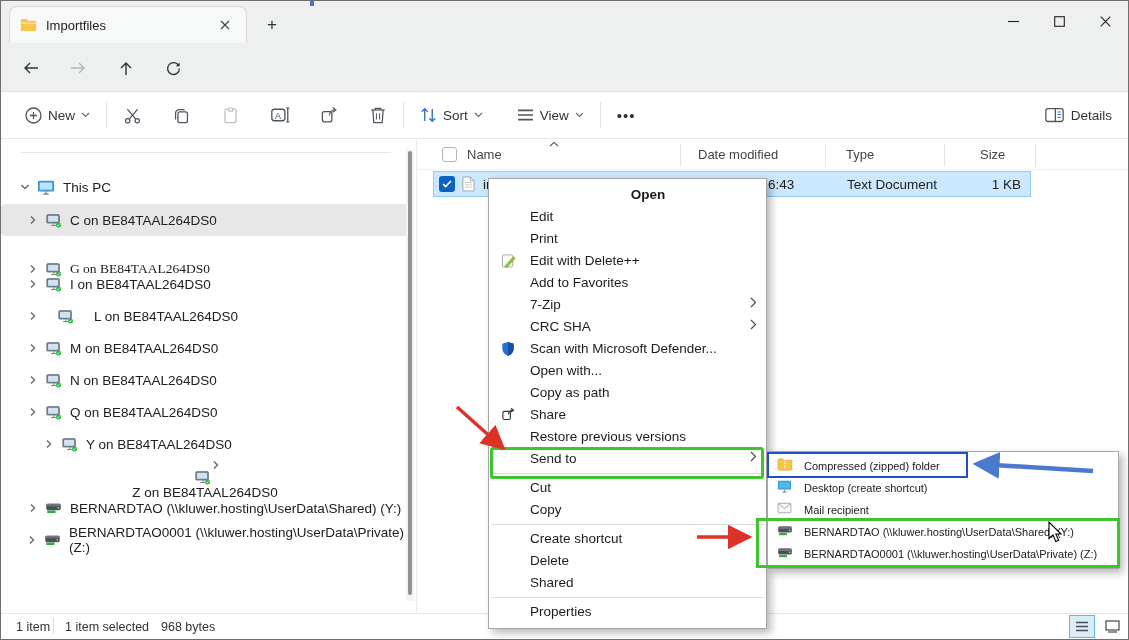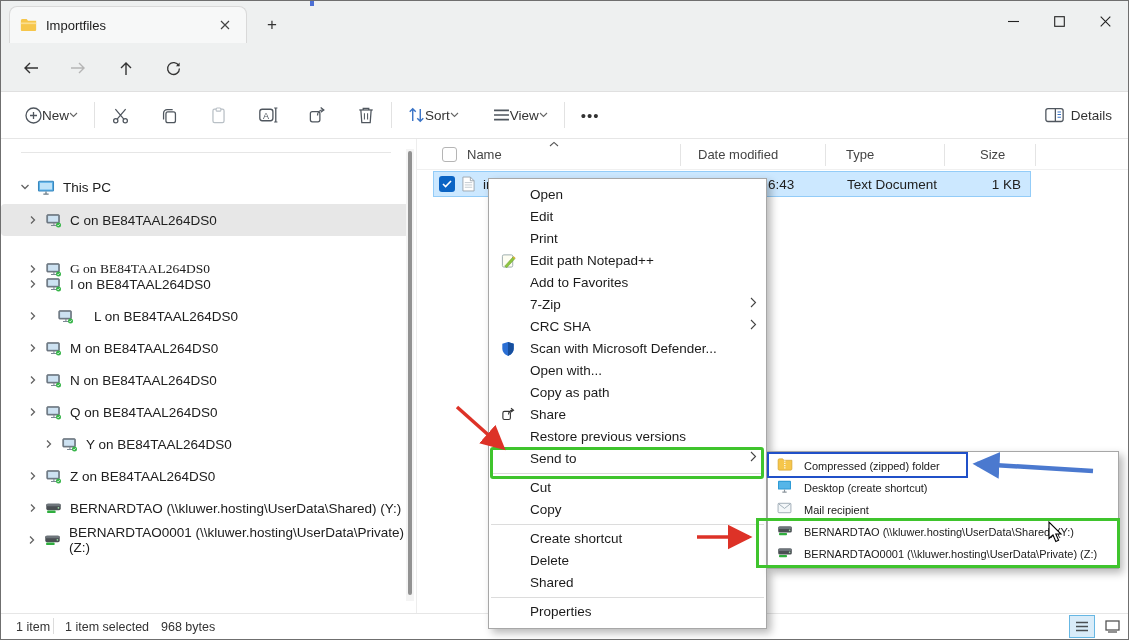--- a/index.html
+++ b/index.html
@@ -19,21 +19,21 @@
   .navbtn{position:absolute;top:12px;width:34px;height:26px;display:flex;align-items:center;justify-content:center;color:#333;border-radius:4px;}
   .navbtn.disabled{color:#ababab;}
   .crumbfield{position:absolute;left:205px;top:50px;width:640px;height:32px;background:#fdfdfd;border:1px solid #e3e3e3;border-radius:4px;display:flex;align-items:center;padding:0 10px;box-sizing:border-box;}
   .crumb{font-size:13.5px;padding:0 4px;white-space:nowrap;}
   .crumbsep{color:#666;margin:0 4px;}
   .searchfield{position:absolute;left:855px;top:50px;width:258px;height:32px;background:#fdfdfd;border:1px solid #e3e3e3;border-radius:4px;display:flex;align-items:center;padding:0 8px 0 12px;box-sizing:border-box;}
   .searchfield input{flex:1;border:none;outline:none;background:transparent;font-size:13.5px;color:#202020;font-family:"Liberation Sans",sans-serif;}
   .searchfield input::placeholder{color:#767676;}
   
   .toolbar{position:absolute;left:0;top:90px;width:100%;height:48px;background:#ffffff;border-top:1px solid #e0e0e0;border-bottom:1px solid #e6e6e6;box-sizing:border-box;display:flex;align-items:center;}
-  .tbtn{display:flex;align-items:center;padding:6px 8px;border-radius:4px;color:#333;font-size:13.5px;}
+  .tbtn{display:flex;align-items:center;gap:6px;padding:6px 8px;border-radius:4px;color:#333;font-size:13.5px;}
   .tico{color:#4f565e;}
   .tico.dis{color:#b9c0c6;}
   .tsep{width:1px;height:26px;background:#e2e2e2;margin:0 8px;}
   .details-btn{position:absolute;right:16px;display:flex;align-items:center;gap:7px;font-size:13.5px;color:#333;}
   
   .sidebar{position:absolute;left:0;top:138px;width:415px;height:474px;background:#fff;}
   .side-rule{position:absolute;left:20px;top:13px;width:370px;height:1px;background:#e6e6e6;}
   .srow{position:absolute;left:0;width:408px;height:32px;display:flex;align-items:center;font-size:13.5px;}
   .srow.sel{background:#e7e7e7;border-radius:4px;}
   .srow .chev{color:#636363;margin-left:22px;width:20px;display:flex;justify-content:center;}
@@ -60,21 +60,21 @@
   .statusbar{position:absolute;left:0;top:612px;width:100%;height:26px;background:#fff;border-top:1px solid #e6e6e6;font-size:12.5px;color:#333;}
   .st1{position:absolute;left:15px;top:6px;}
   .stdiv{position:absolute;left:52px;top:4px;width:1px;height:16px;background:#dcdcdc;}
   .st2{position:absolute;left:64px;top:6px;}
   .st3{position:absolute;left:160px;top:6px;}
   .vtoggle1{position:absolute;left:1068px;top:1px;width:26px;height:23px;background:#d9ecf9;border:1px solid #67b7e3;box-sizing:border-box;display:flex;align-items:center;justify-content:center;}
   .vtoggle2{position:absolute;left:1100px;top:3px;width:22px;height:19px;display:flex;align-items:center;justify-content:center;color:#555;}
   
   .ctxmenu{position:absolute;left:487px;top:177px;width:279px;background:#ffffff;border:1px solid #a7a7a7;box-shadow:4px 4px 8px rgba(0,0,0,0.28);padding:5px 0;box-sizing:border-box;z-index:40;}
   .mi{position:relative;height:22px;line-height:22px;font-size:13.5px;padding-left:41px;color:#1b1b1b;white-space:nowrap;}
-  .mi.bold{font-weight:normal;}
+  .mi.bold{font-weight:bold;text-align:center;}
   .mi .micon{position:absolute;left:12px;top:3px;}
   .mi .marrow{position:absolute;right:9px;top:3px;color:#444;}
   .msep{height:1px;background:#dcdcdc;margin:3px 2px;}
   
   .submenu{position:absolute;left:766px;top:450px;width:352px;background:#ffffff;border:1px solid #a7a7a7;box-shadow:4px 4px 8px rgba(0,0,0,0.28);padding:3px 0;box-sizing:border-box;z-index:41;}
   .smi{position:relative;height:22px;line-height:22px;font-size:11px;padding-left:36px;white-space:nowrap;}
   .smi .micon{position:absolute;left:9px;top:3px;}
   
   .anno{position:absolute;z-index:60;pointer-events:none;box-sizing:border-box;}
   .gbox1{left:489px;top:446px;width:274px;height:32px;border:3px solid #3fc42d;border-radius:3px;}
@@ -430,21 +430,21 @@
           <svg width="17" height="15" viewBox="0 0 20 18">
             <rect x="2" y="2" width="15" height="10" rx="1" fill="#7b8894" stroke="#5c6670"></rect>
             <rect x="3.5" y="3.5" width="12" height="7" fill="#cde2f2"></rect>
             <path d="M7 15h7M10.5 12v3" stroke="#7b8894" stroke-width="1.3"></path>
             <circle cx="16" cy="14.5" r="3" fill="#38b54a"></circle>
             <path d="M14.6 14.5l1 1 1.8-2" stroke="#fff" stroke-width="0.9" fill="none"></path>
           </svg>
         </span>
       <span>Y on BE84TAAL264DS0</span>
     </div>
-    <div class="srow" style="top:321px;">
+    <div class="srow" style="top:321px;flex-direction:column;">
       <span class="chev">
           <svg width="10" height="10" viewBox="0 0 10 10">
             <path d="M3 1.5L6.5 5 3 8.5" fill="none" stroke="#636363" stroke-width="1.3"></path>
           </svg>
         </span>
       <span class="sico">
           <svg width="17" height="15" viewBox="0 0 20 18">
             <rect x="2" y="2" width="15" height="10" rx="1" fill="#7b8894" stroke="#5c6670"></rect>
             <rect x="3.5" y="3.5" width="12" height="7" fill="#cde2f2"></rect>
             <path d="M7 15h7M10.5 12v3" stroke="#7b8894" stroke-width="1.3"></path>
@@ -555,21 +555,21 @@
     <div class="mi"><span>Edit</span></div>
     <div class="mi"><span>Print</span></div>
     <div class="mi">
       <span class="micon">
           <svg width="15" height="15" viewBox="0 0 16 16">
             <rect x="1.5" y="2" width="11" height="13" rx="1.5" fill="#fdfdf2" stroke="#9aa"></rect>
             <path d="M4 14L13 4l2 1.8-9 10z" fill="#8dc63f" stroke="#6a9c2d" stroke-width="0.6"></path>
             <path d="M13 4l2 1.8" stroke="#e0b03a" stroke-width="1.6"></path>
           </svg>
         </span>
-      <span>Edit path Notepad++</span>
+      <span>Edit with Delete++</span>
     </div>
     <div class="mi"><span>Add to Favorites</span></div>
     <div class="mi"><span>7-Zip</span><span class="marrow">
           <svg width="7" height="11" viewBox="0 0 7 11">
             <path d="M1 1l4.5 4.5L1 10" fill="none" stroke="#444" stroke-width="1.1"></path>
           </svg>
         </span></div>
     <div class="mi"><span>CRC SHA</span><span class="marrow">
           <svg width="7" height="11" viewBox="0 0 7 11">
             <path d="M1 1l4.5 4.5L1 10" fill="none" stroke="#444" stroke-width="1.1"></path>

